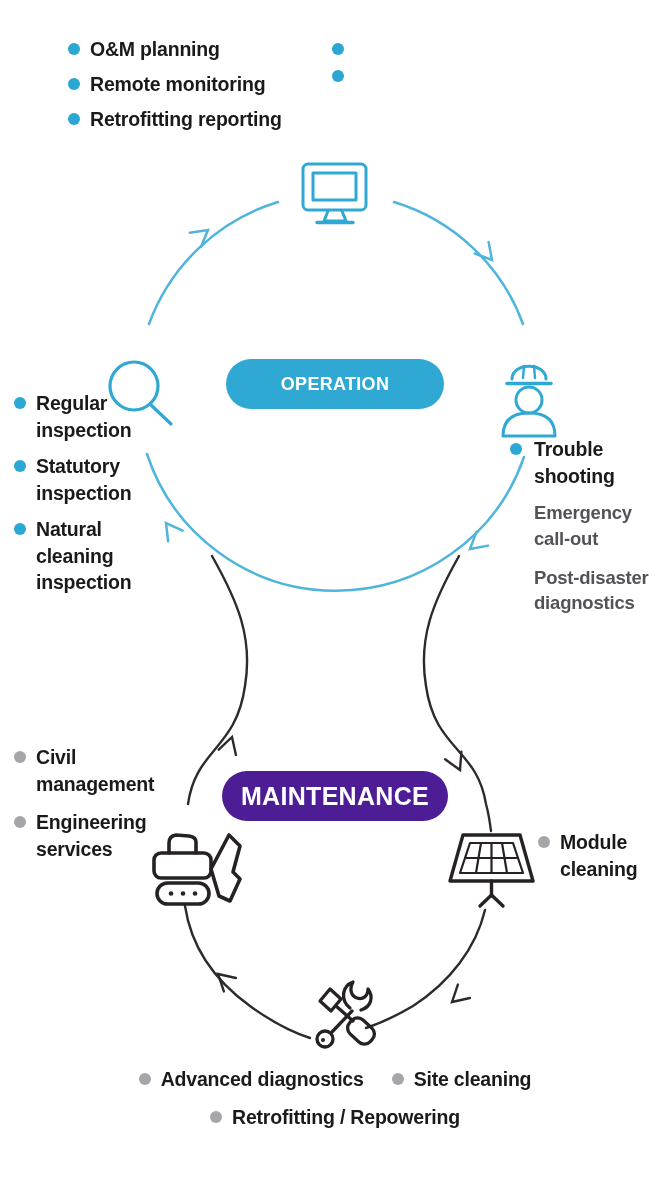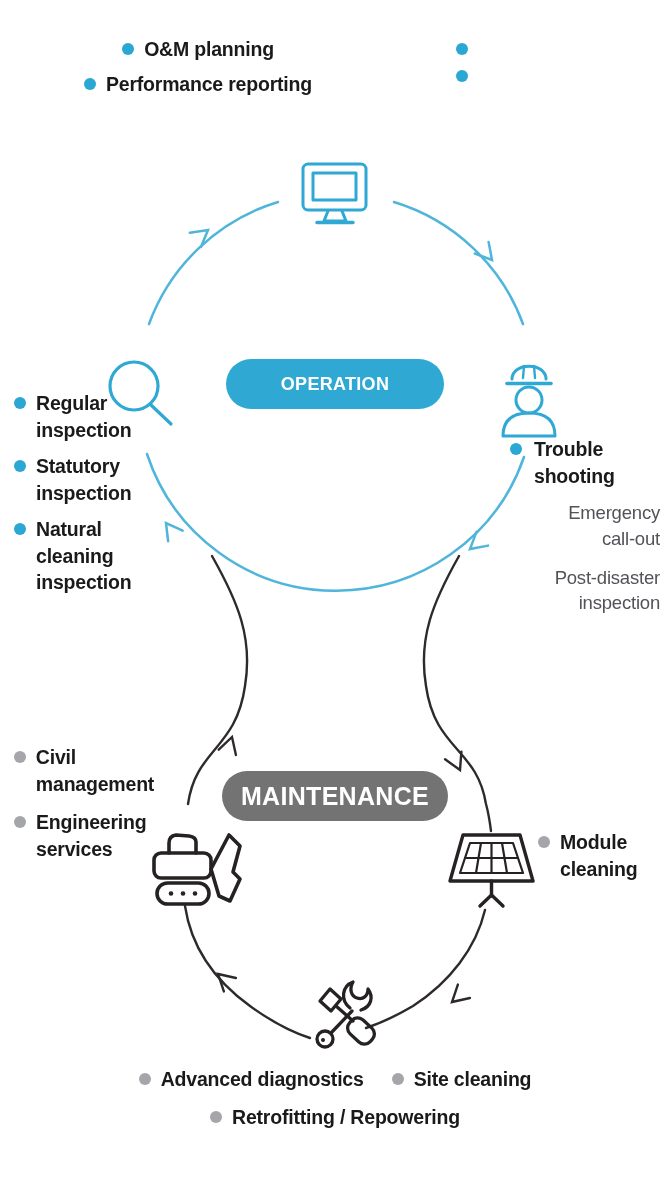--- a/index.html
+++ b/index.html
@@ -2,35 +2,35 @@
 <html><head>
 <meta charset="utf-8">
 <style>
   html,body{margin:0;padding:0;background:#ffffff;}
   .canvas{
     position:relative;width:670px;height:1178px;overflow:hidden;background:#fff;
     font-family:"Liberation Sans", sans-serif;color:#1a1a1a;
   }
   .art{position:absolute;left:0;top:0;width:670px;height:1178px;}
   .blk{position:absolute;}
-  .li{display:flex;align-items:flex-start;justify-content:center;}
+  .li{display:flex;align-items:flex-start;}
   .dot{flex:0 0 auto;width:12px;height:12px;border-radius:50%;margin-top:7px;}
   .dot.teal{background:#2aa7d3;}
   .dot.gray{background:#a5a6aa;}
   .gap10{margin-left:10px;}
   .txt{font-weight:bold;font-size:19.5px;line-height:1.38;letter-spacing:-0.2px;white-space:pre-line;}
-  .sub{font-weight:normal;color:#515358;font-size:18.5px;line-height:1.4;letter-spacing:-0.2px;text-align:right;}
+  .sub{font-weight:bold;color:#515358;font-size:18.5px;line-height:1.4;letter-spacing:-0.2px;}
   .vlist > .li{margin-bottom:8px;}
   .vlist.tight > .li{margin-bottom:9px;}
   .pill{
     position:absolute;display:flex;align-items:center;justify-content:center;
     border-radius:25px;color:#ffffff;font-weight:bold;letter-spacing:0.3px;
   }
   .pill.op{left:226px;top:359px;width:218px;height:50px;background:#2fa9d4;font-size:18px;}
-  .pill.mt{left:222px;top:771px;width:226px;height:50px;background:#737373;font-size:25px;}
+  .pill.mt{left:222px;top:771px;width:226px;height:50px;background:#4c1d95;font-size:25px;}
   .row{position:absolute;left:0;width:670px;display:flex;justify-content:center;gap:28px;}
 </style>
 </head>
 <body>
 
 <div class="canvas">
 
   <svg class="art" viewBox="0 0 670 1178">
 
     <g fill="none" stroke="#4fb5da" stroke-width="2.5" stroke-linecap="round">
@@ -106,21 +106,25 @@
     </g>
   </svg>
 
   <div class="blk vlist" style="left:68px;top:36px;width:260px;">
     <div class="li">
       <span class="dot teal"></span>
       <span class="txt gap10">O&amp;M planning</span>
     </div>
     <div class="li">
       <span class="dot teal"></span>
-      <span class="txt gap10">Performance reporting</span>
+      <span class="txt gap10">Remote monitoring</span>
+    </div>
+    <div class="li">
+      <span class="dot teal"></span>
+      <span class="txt gap10">Retrofitting reporting</span>
     </div>
   </div>
 
   <div class="blk vlist" style="left:332px;top:36px;width:260px;">
     <div class="li">
       <span class="dot teal"></span>
     </div>
     <div class="li">
       <span class="dot teal"></span>
     </div>
@@ -142,21 +146,21 @@
       <span class="txt gap10">Natural cleaning inspection</span>
     </div>
   </div>
 
   <div class="blk" style="left:510px;top:436px;width:150px;">
     <div class="li">
       <span class="dot teal"></span>
       <span class="txt" style="margin-left:12px;">Trouble shooting</span>
     </div>
     <div class="sub" style="margin:10px 0 0 24px;width:126px;">Emergency call-out</div>
-    <div class="sub" style="margin:13px 0 0 24px;width:126px;">Post-disaster inspection</div>
+    <div class="sub" style="margin:13px 0 0 24px;width:126px;">Post-disaster diagnostics</div>
   </div>
 
   <div class="pill mt">MAINTENANCE</div>
 
   <div class="blk" style="left:14px;top:744px;width:140px;">
     <div class="li">
       <span class="dot gray"></span>
       <span class="txt gap10">Civil management</span>
     </div>
     <div class="li" style="margin-top:11px;">

